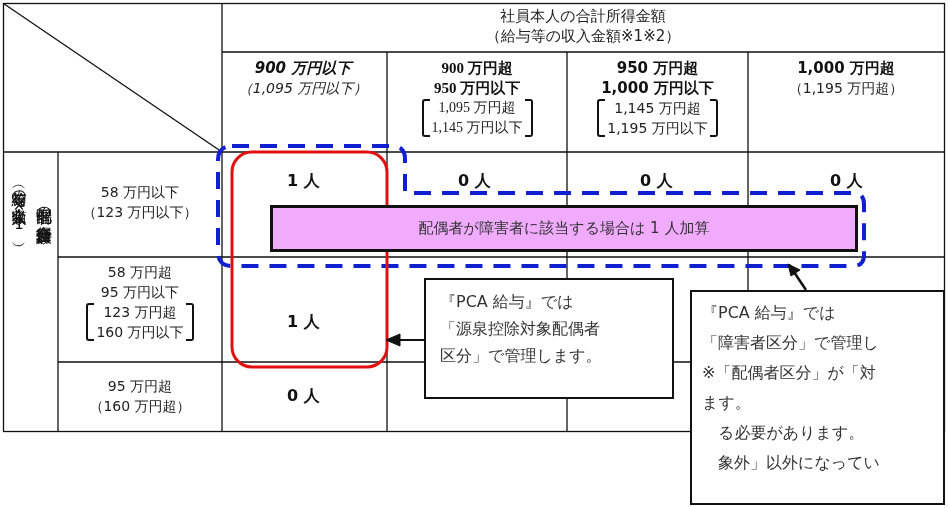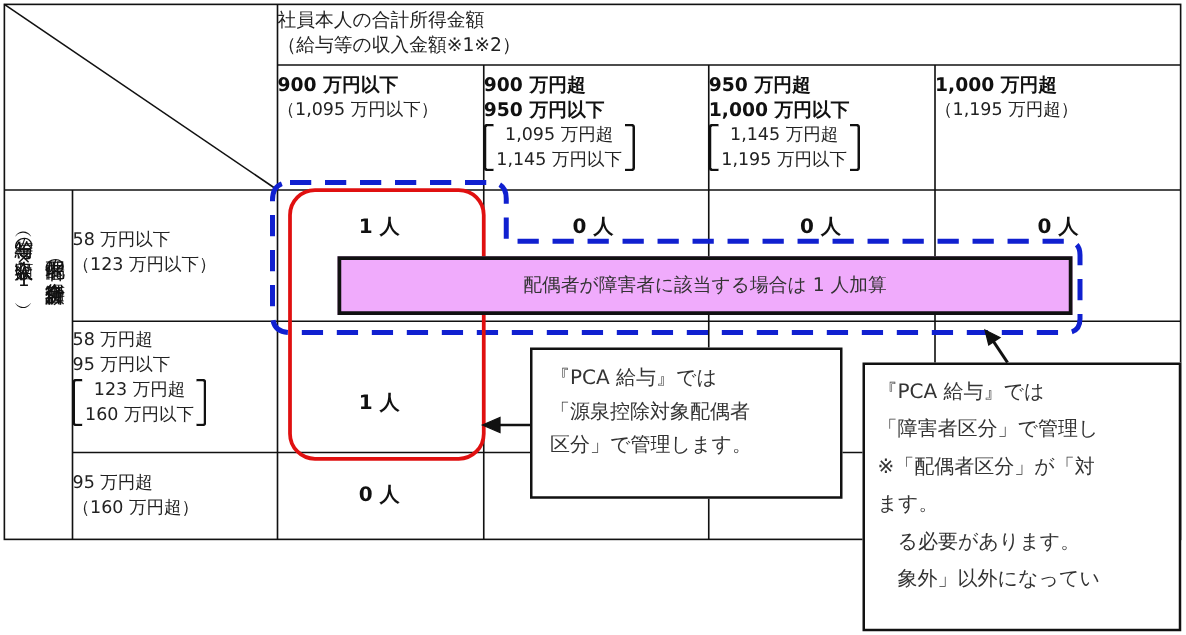--- a/index.html
+++ b/index.html
@@ -1,20 +1,20 @@
 <!DOCTYPE html>
 <html><head>
 <meta charset="utf-8">
 <style>
   html, body { margin:0; padding:0; background:#fff; }
   body { width:949px; height:508px; position:relative; overflow:hidden;
          font-family:"DejaVu Sans", "Liberation Sans", sans-serif; color:#111; }
   .abs { position:absolute; }
   .grid { position:absolute; left:0; top:0; }
-  .cell { position:absolute; display:flex; flex-direction:column; align-items:flex-start;
+  .cell { position:absolute; display:flex; flex-direction:column; align-items:center;
           text-align:center; font-size:14px; line-height:20px; }
   .bold { font-weight:bold; font-size:15px; }
   .thin { font-size:14px; color:#222; }
   .bracket { position:relative; padding:0 10px; }
   .bracket::before, .bracket::after { content:""; position:absolute; top:1px; bottom:1px; width:6px;
           border:2px solid #111; }
   .bracket::before { left:0; border-right:none; border-radius:3px 0 0 3px; }
   .bracket::after { right:0; border-left:none; border-radius:0 3px 3px 0; }
   .count { position:absolute; font-size:16px; font-weight:bold; }
   .vert { writing-mode:vertical-rl; text-orientation:upright; font-size:16px; letter-spacing:0px; line-height:20px; }
@@ -40,25 +40,25 @@
     <line x1="58" y1="257" x2="944.5" y2="257"></line>
     <line x1="58" y1="362" x2="944.5" y2="362"></line>
   </g>
 </svg>
 
 <div class="cell" style="left:222px; top:6px; width:722px;">
   <div class="thin" style="font-size:15px">社員本人の合計所得金額</div>
   <div class="thin" style="font-size:15px">（給与等の収入金額※1※2）</div>
 </div>
 
-<div class="cell" style="left:222px; top:58px; width:162px;">
+<div class="cell" style="left:222px; top:58px; width:162px;font-style:italic;">
   <div class="bold">900 万円以下</div>
   <div class="thin">（1,095 万円以下）</div>
 </div>
-<div class="cell" style="left:387px; top:58px; width:180px;">
+<div class="cell" style="left:387px; top:58px; width:180px;font-family:Liberation Serif, serif;">
   <div class="bold">900 万円超</div>
   <div class="bold">950 万円以下</div>
   <div class="bracket thin">
     <div>1,095 万円超</div>
     <div>1,145 万円以下</div>
   </div>
 </div>
 <div class="cell" style="left:567px; top:58px; width:181px;">
   <div class="bold">950 万円超</div>
   <div class="bold">1,000 万円以下</div>

